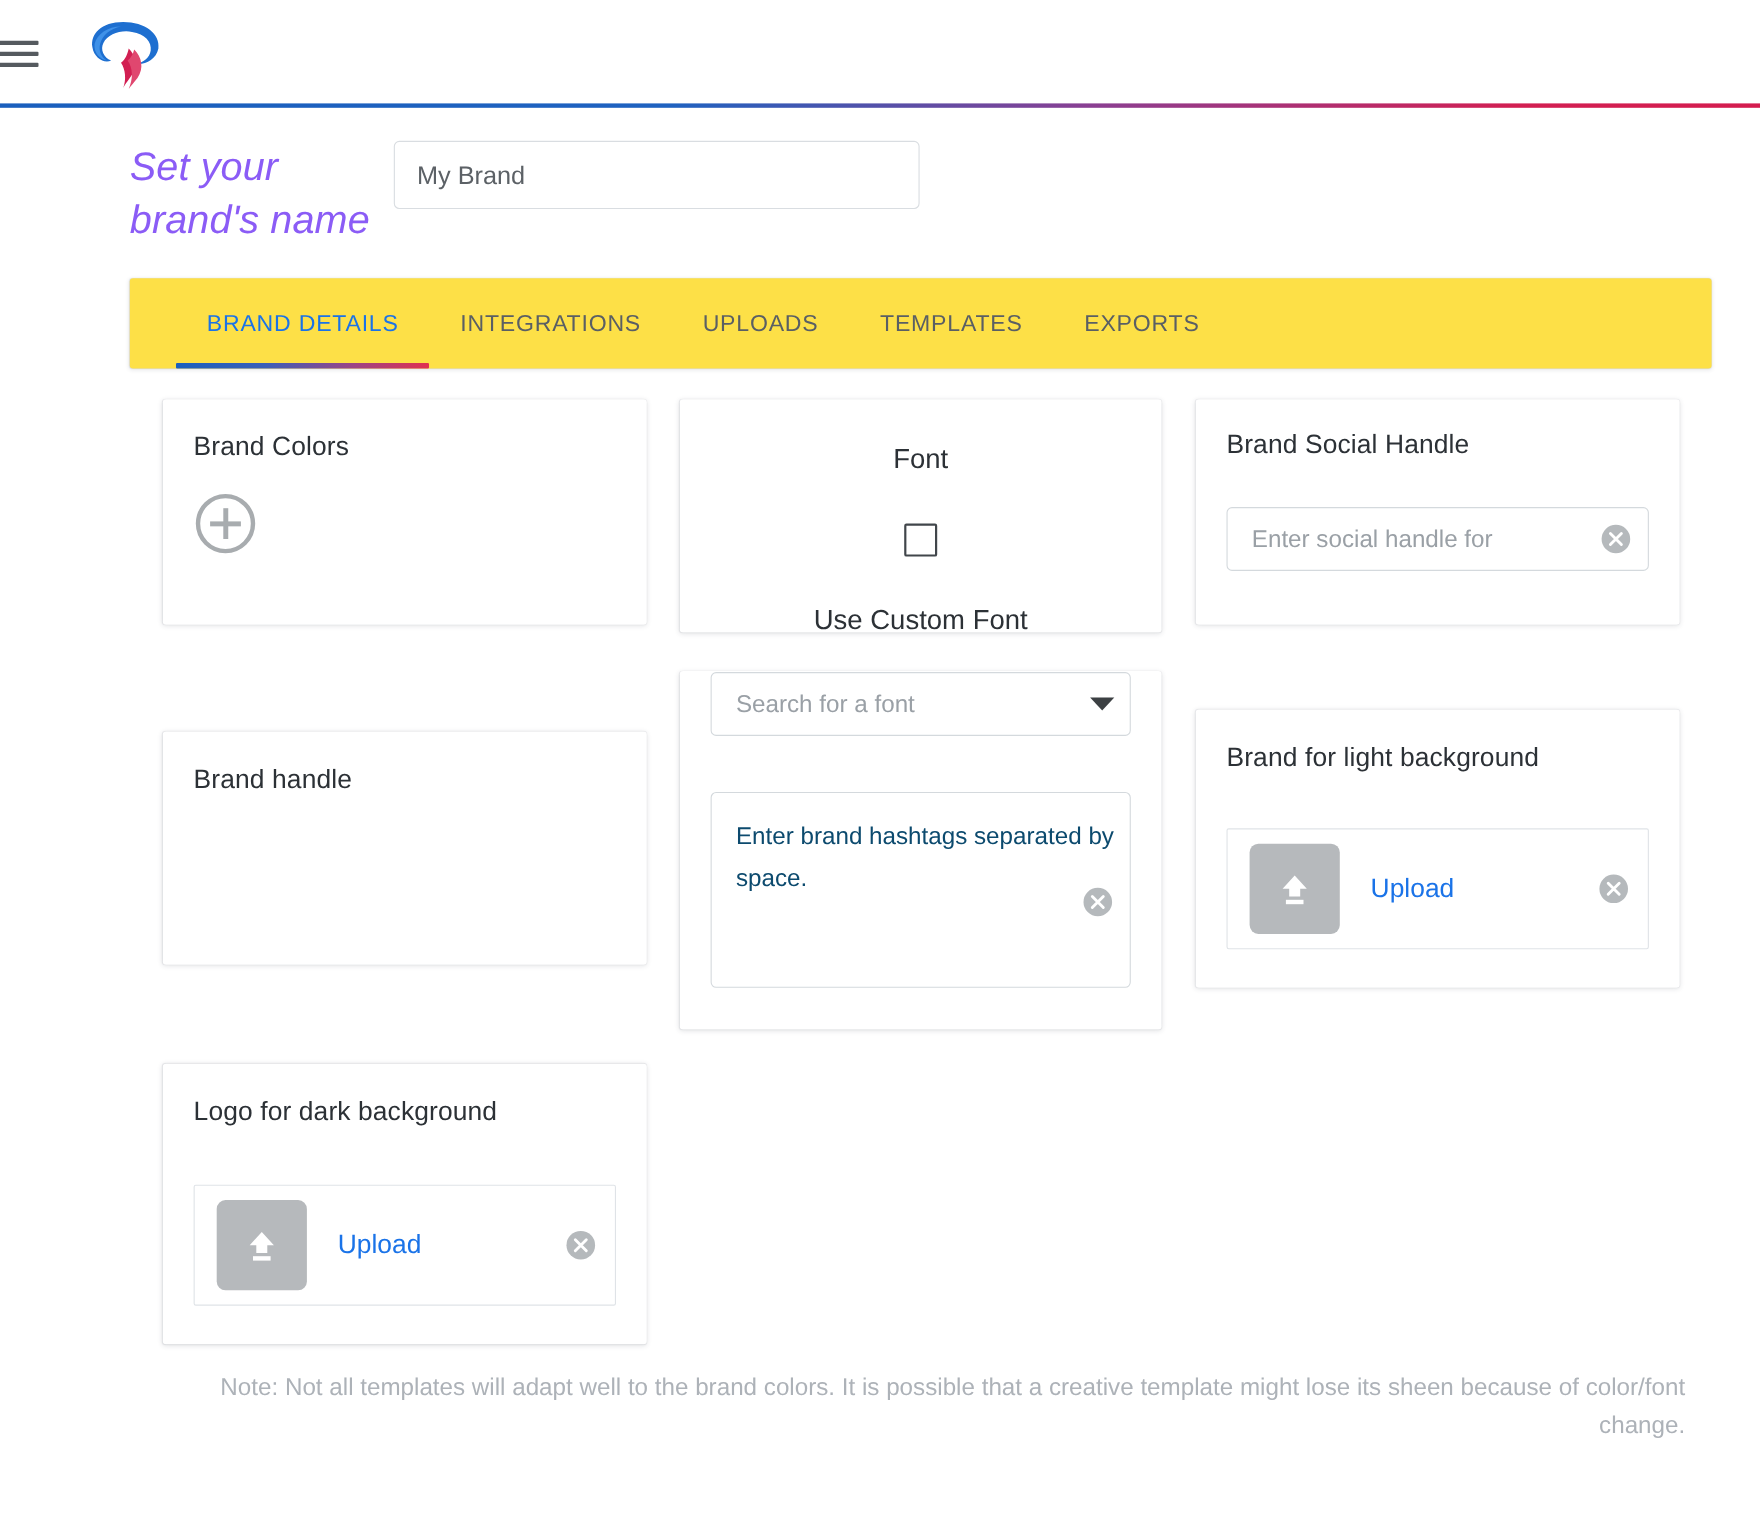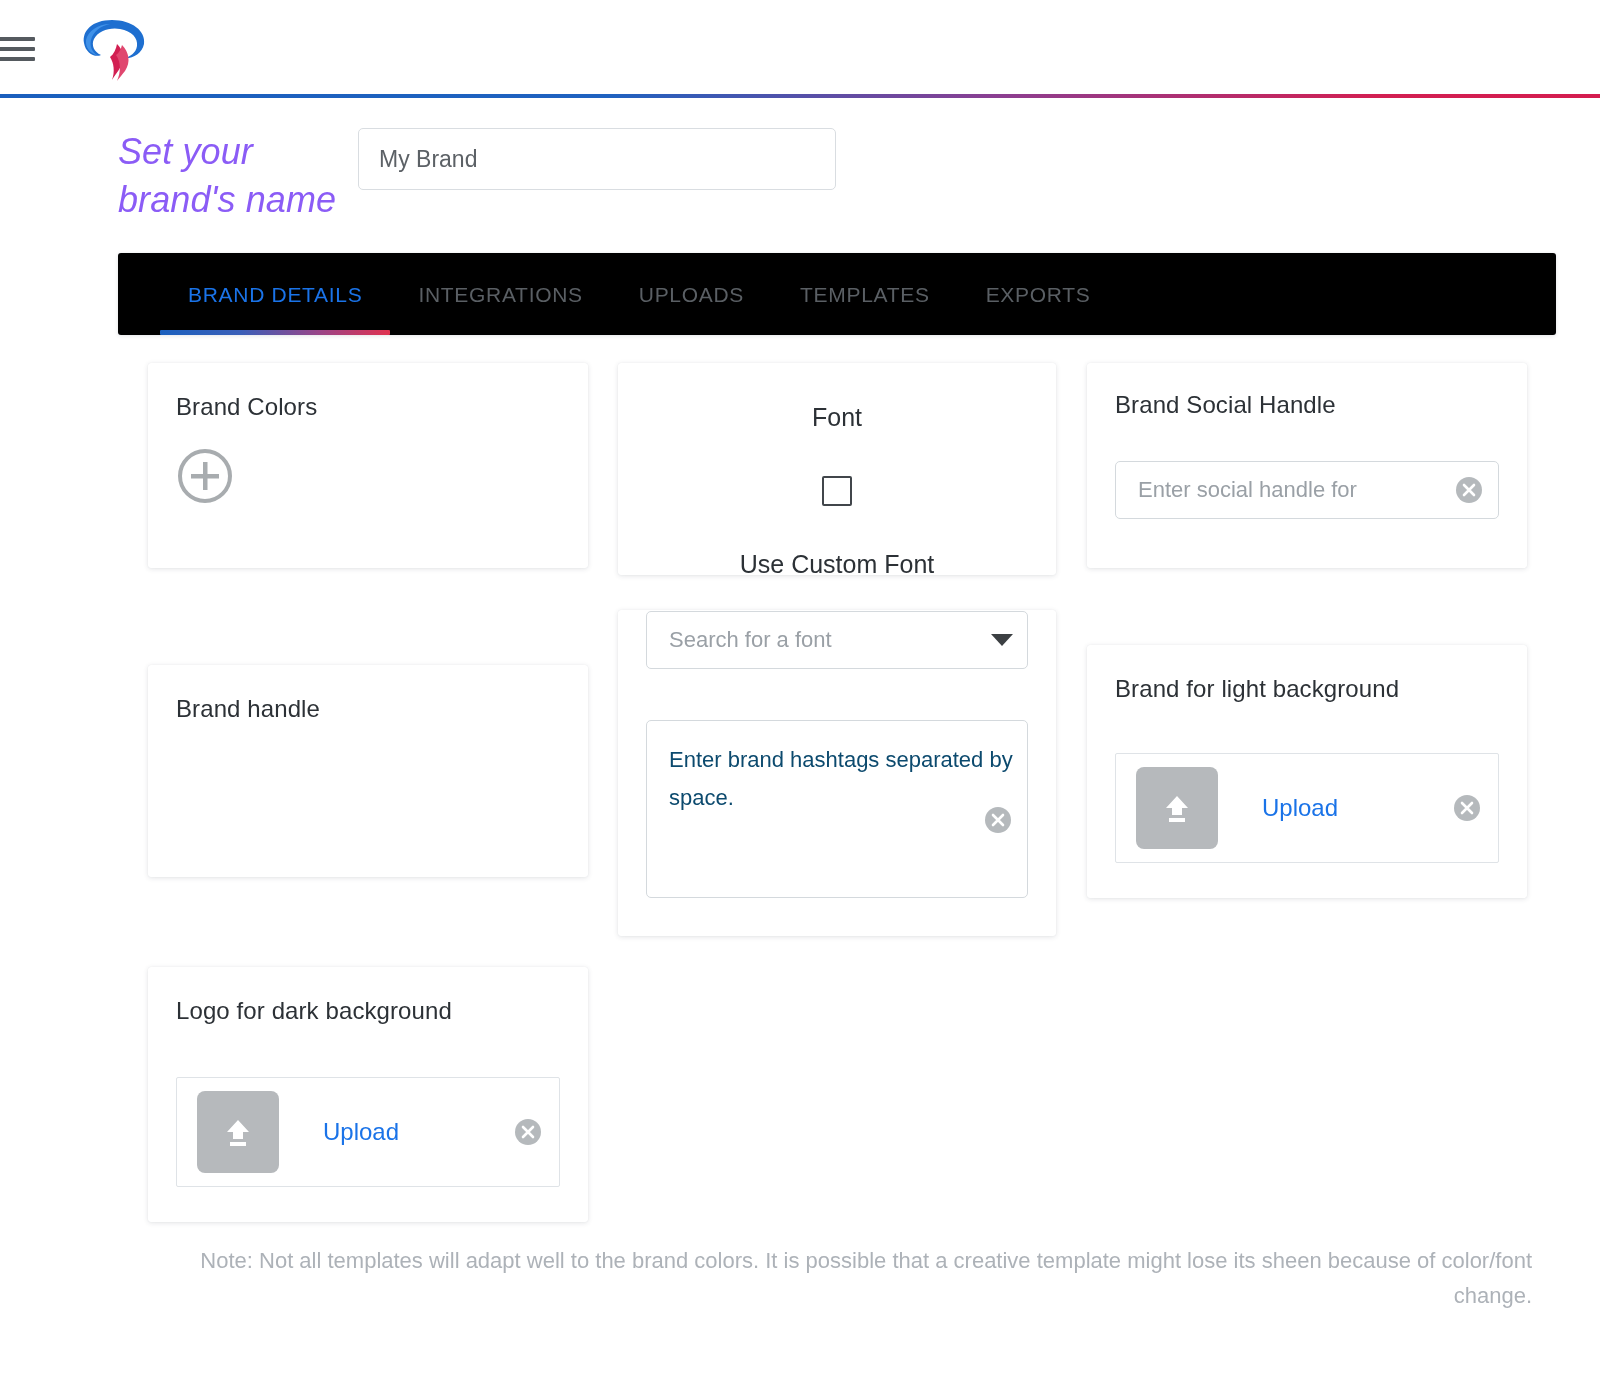--- a/index.html
+++ b/index.html
@@ -79,21 +79,21 @@
     font-size: 23px;
     color: #5c6166;
     padding: 0 20px;
     font-family: "Liberation Sans", sans-serif;
     outline: none;
   }
 
   
   .tabbar-wrap {
     margin: 30px 44px 0 118px;
-    background: #000000;
+    background: #fde047;
     box-shadow: 0 1px 4px rgba(30,40,60,.11), 0 0 1px rgba(30,40,60,.10);
     border-radius: 3px;
     height: 82px;
     display: flex;
     align-items: center;
     padding-left: 70px;
     position: relative;
   }
   .tab {
     position: relative;
@@ -221,21 +221,21 @@
   }
 
   
   .upload-box {
     border: 1px solid #dfe3e7;
     border-radius: 2px;
     height: 110px;
     display: flex;
     align-items: center;
     padding: 0 16px 0 20px;
-    gap: 44px;
+    gap: 28px;
   }
   .upload-thumb {
     width: 82px; height: 82px;
     background: #b6b9bc;
     border-radius: 8px;
     display: flex;
     align-items: center;
     justify-content: center;
     flex: none;
     cursor: pointer;

